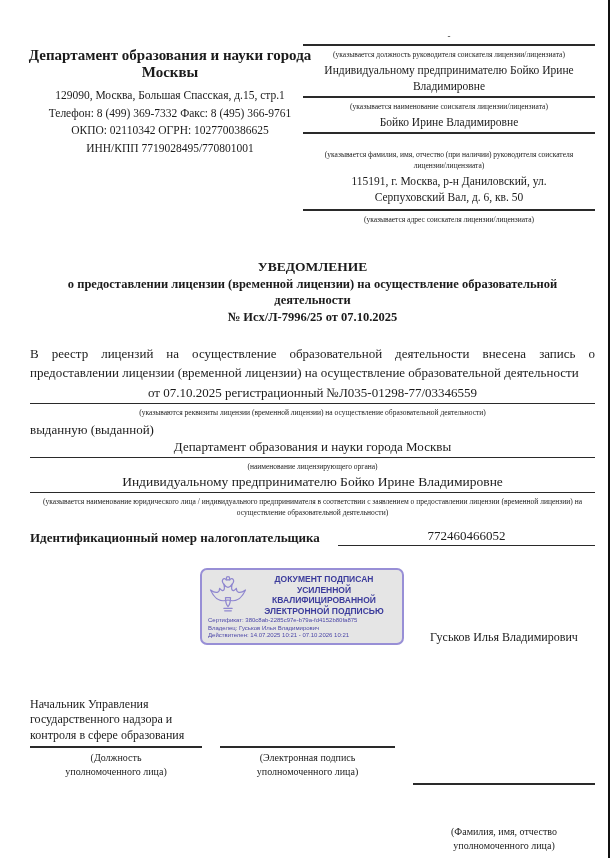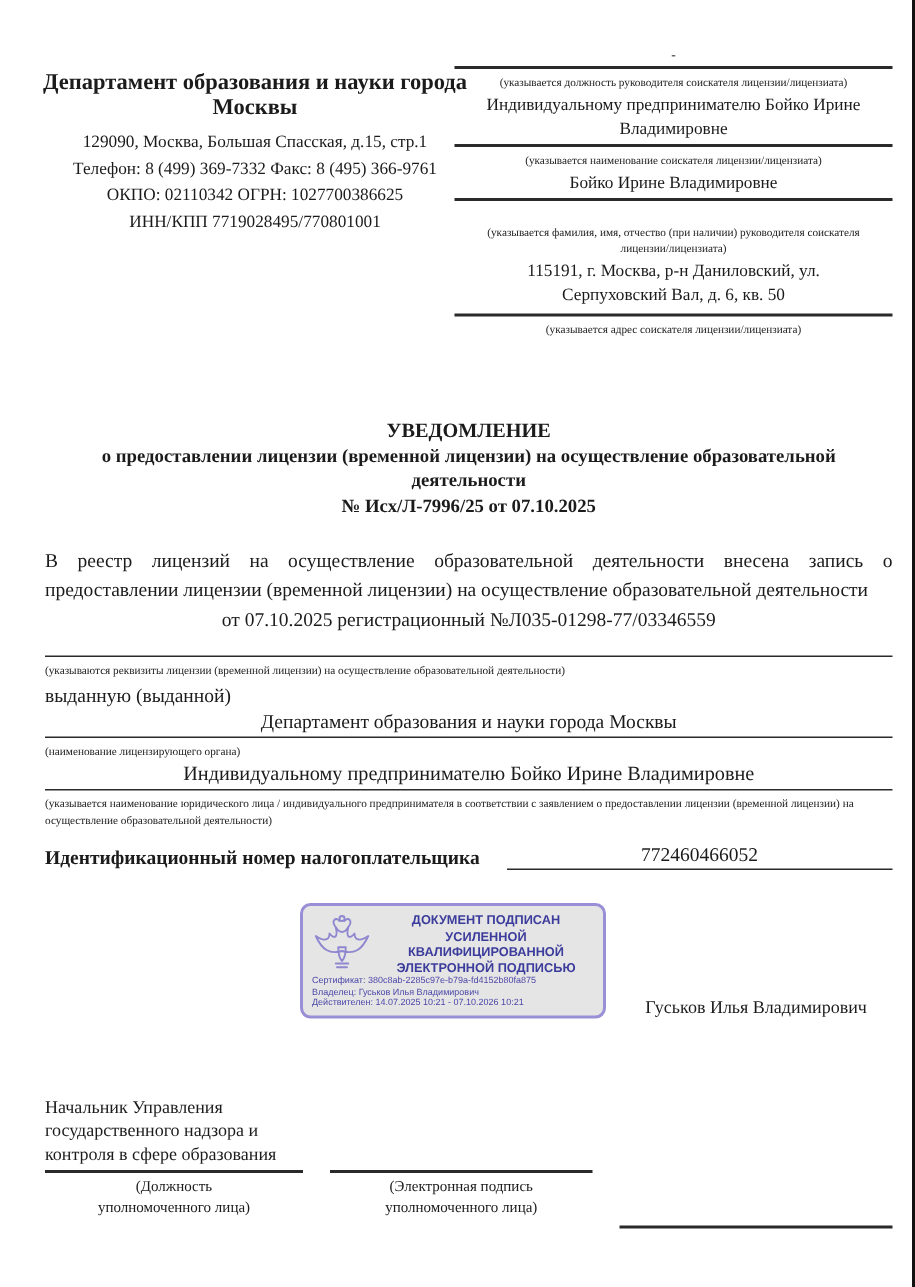--- a/index.html
+++ b/index.html
@@ -17,30 +17,30 @@
   .hdr-left .dept-title { font-weight:bold; font-size:15px; line-height:17px; margin-bottom:6px; }
   .hdr-left .info-line { font-size:11.5px; line-height:17.5px; }
 
   .hdr-right { position:absolute; right:0; top:30px; width:292px; text-align:center; }
   .hr-value { font-size:11.5px; line-height:16px; padding-bottom:2px; border-bottom:2px solid #2a2a2a; }
   .hr-caption { font-size:7.5px; line-height:11px; padding:3px 0 2px 0; max-width:240px; margin:0 auto; color:#222; }
   .hr-caption.wide { max-width:292px; }
   .hr-empty { font-size:9px; line-height:12px; border-bottom:2px solid #2a2a2a; padding-bottom:2px; }
 
   
-  .doc-title { text-align:center; font-weight:bold;margin-top:20px; }
+  .doc-title { text-align:center; font-weight:bold; }
   .doc-title .t1 { font-size:13.5px; line-height:17px; }
   .doc-title .t2 { font-size:12.5px; line-height:16px; margin-top:1px; }
   .doc-title .t3 { font-size:12.5px; line-height:16px; margin-top:1px; }
 
   
   .body-par { margin-top:19px; font-size:13px; line-height:19px; text-align:justify; }
   .u-line { border-bottom:1.5px solid #2a2a2a; text-align:center; }
-  .reg-line { font-size:13px; line-height:17px; margin-top:2px; padding-bottom:16px; }
-  .small-cap { font-size:7.5px; line-height:11px; padding:3px 0 1px 0; color:#222; }
+  .reg-line { font-size:13px; line-height:17px; margin-top:2px; padding-bottom:2px; }
+  .small-cap { font-size:7.5px; line-height:11px; text-align:center; padding:3px 0 1px 0; color:#222; }
   .issued { font-size:13px; line-height:17px; margin-top:2px; text-align:left; }
   .val-line { font-size:13px; line-height:17px; padding-bottom:2px; }
   .val-line.big { font-size:13.5px; }
 
   .inn-row { display:flex; margin-top:8px; align-items:flex-end; }
   .inn-label { font-weight:bold; font-size:13px; line-height:17px; white-space:nowrap; }
   .inn-value { flex:1; margin-left:18px; text-align:center; font-size:13px; line-height:17px;
                border-bottom:1.5px solid #2a2a2a; padding-bottom:1px; }
 
   

